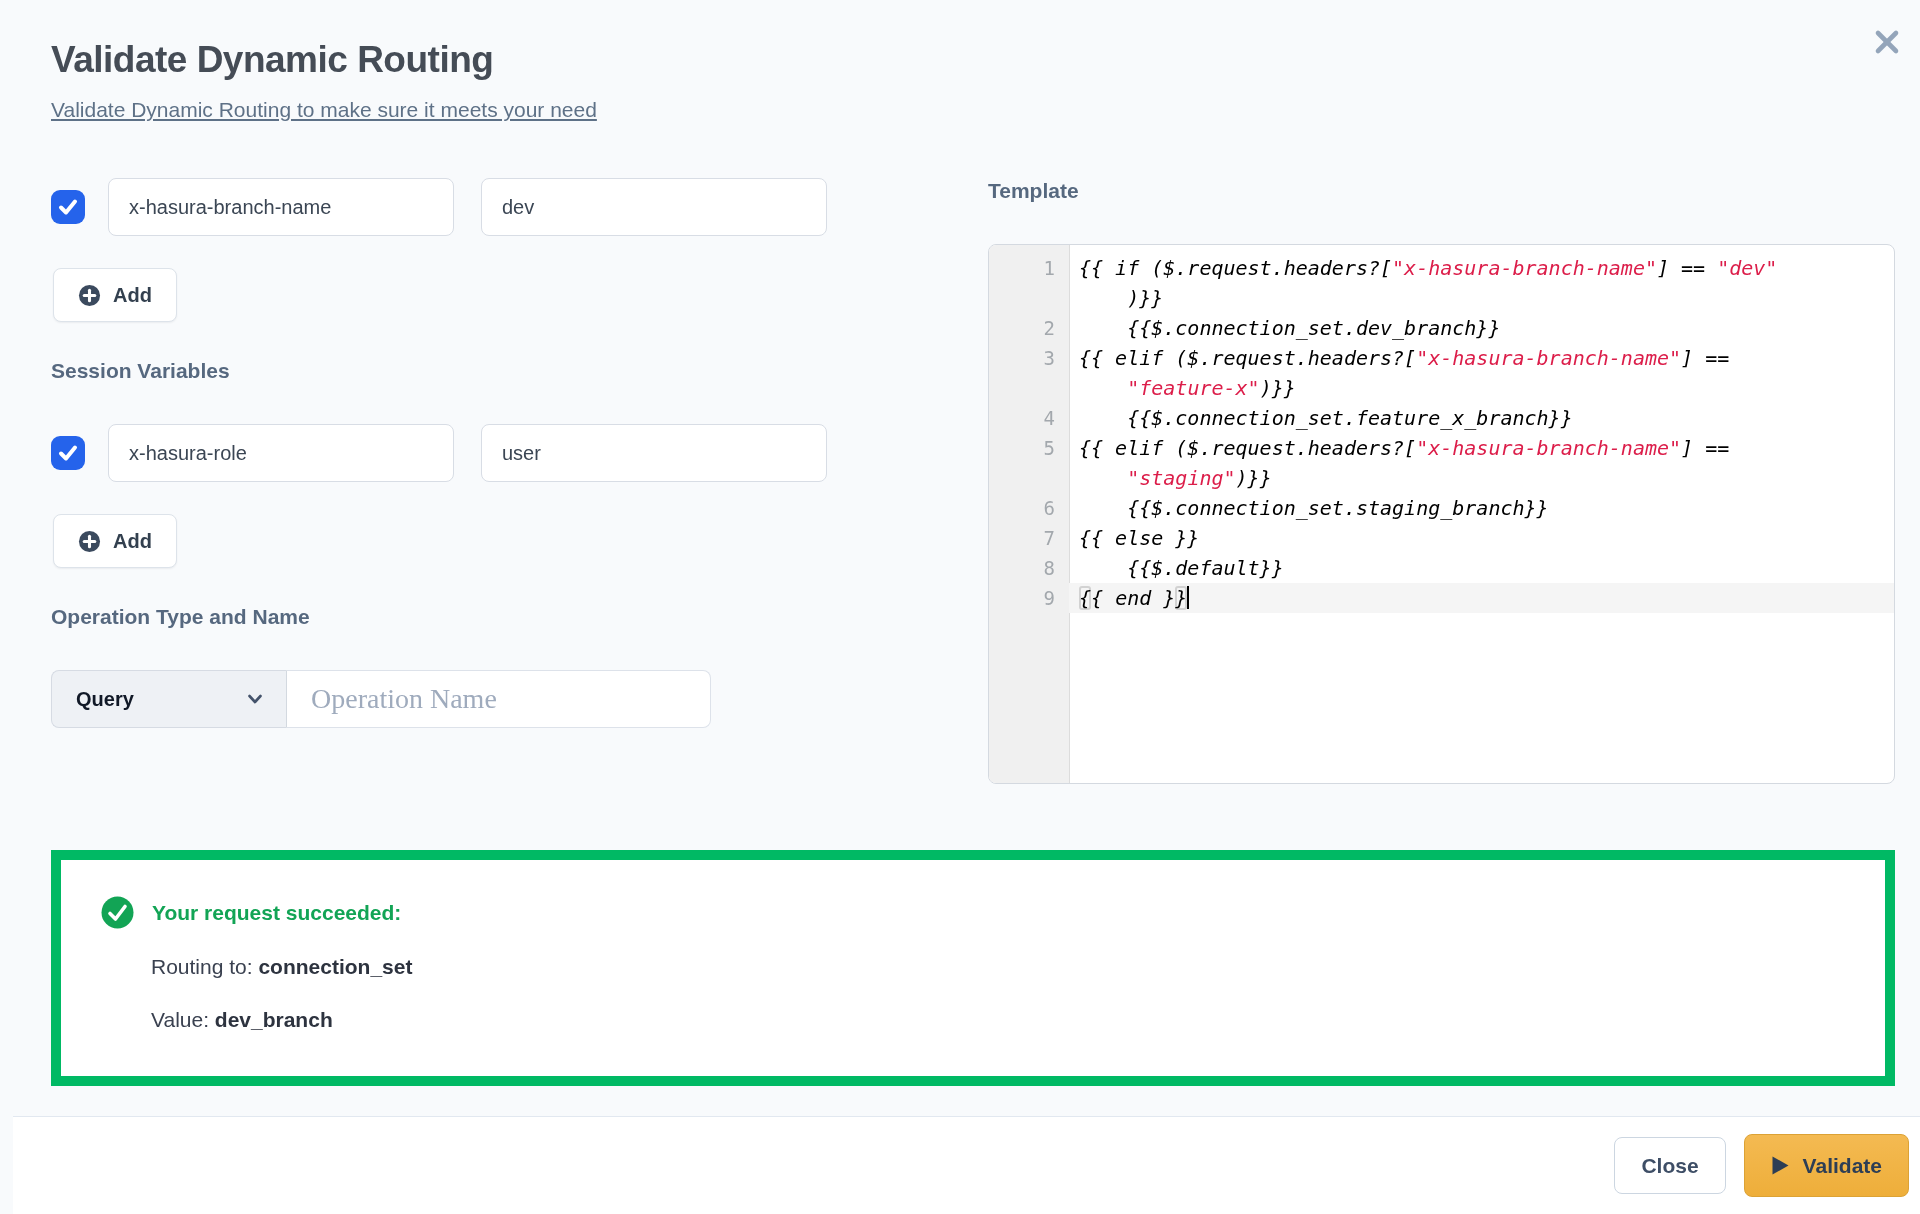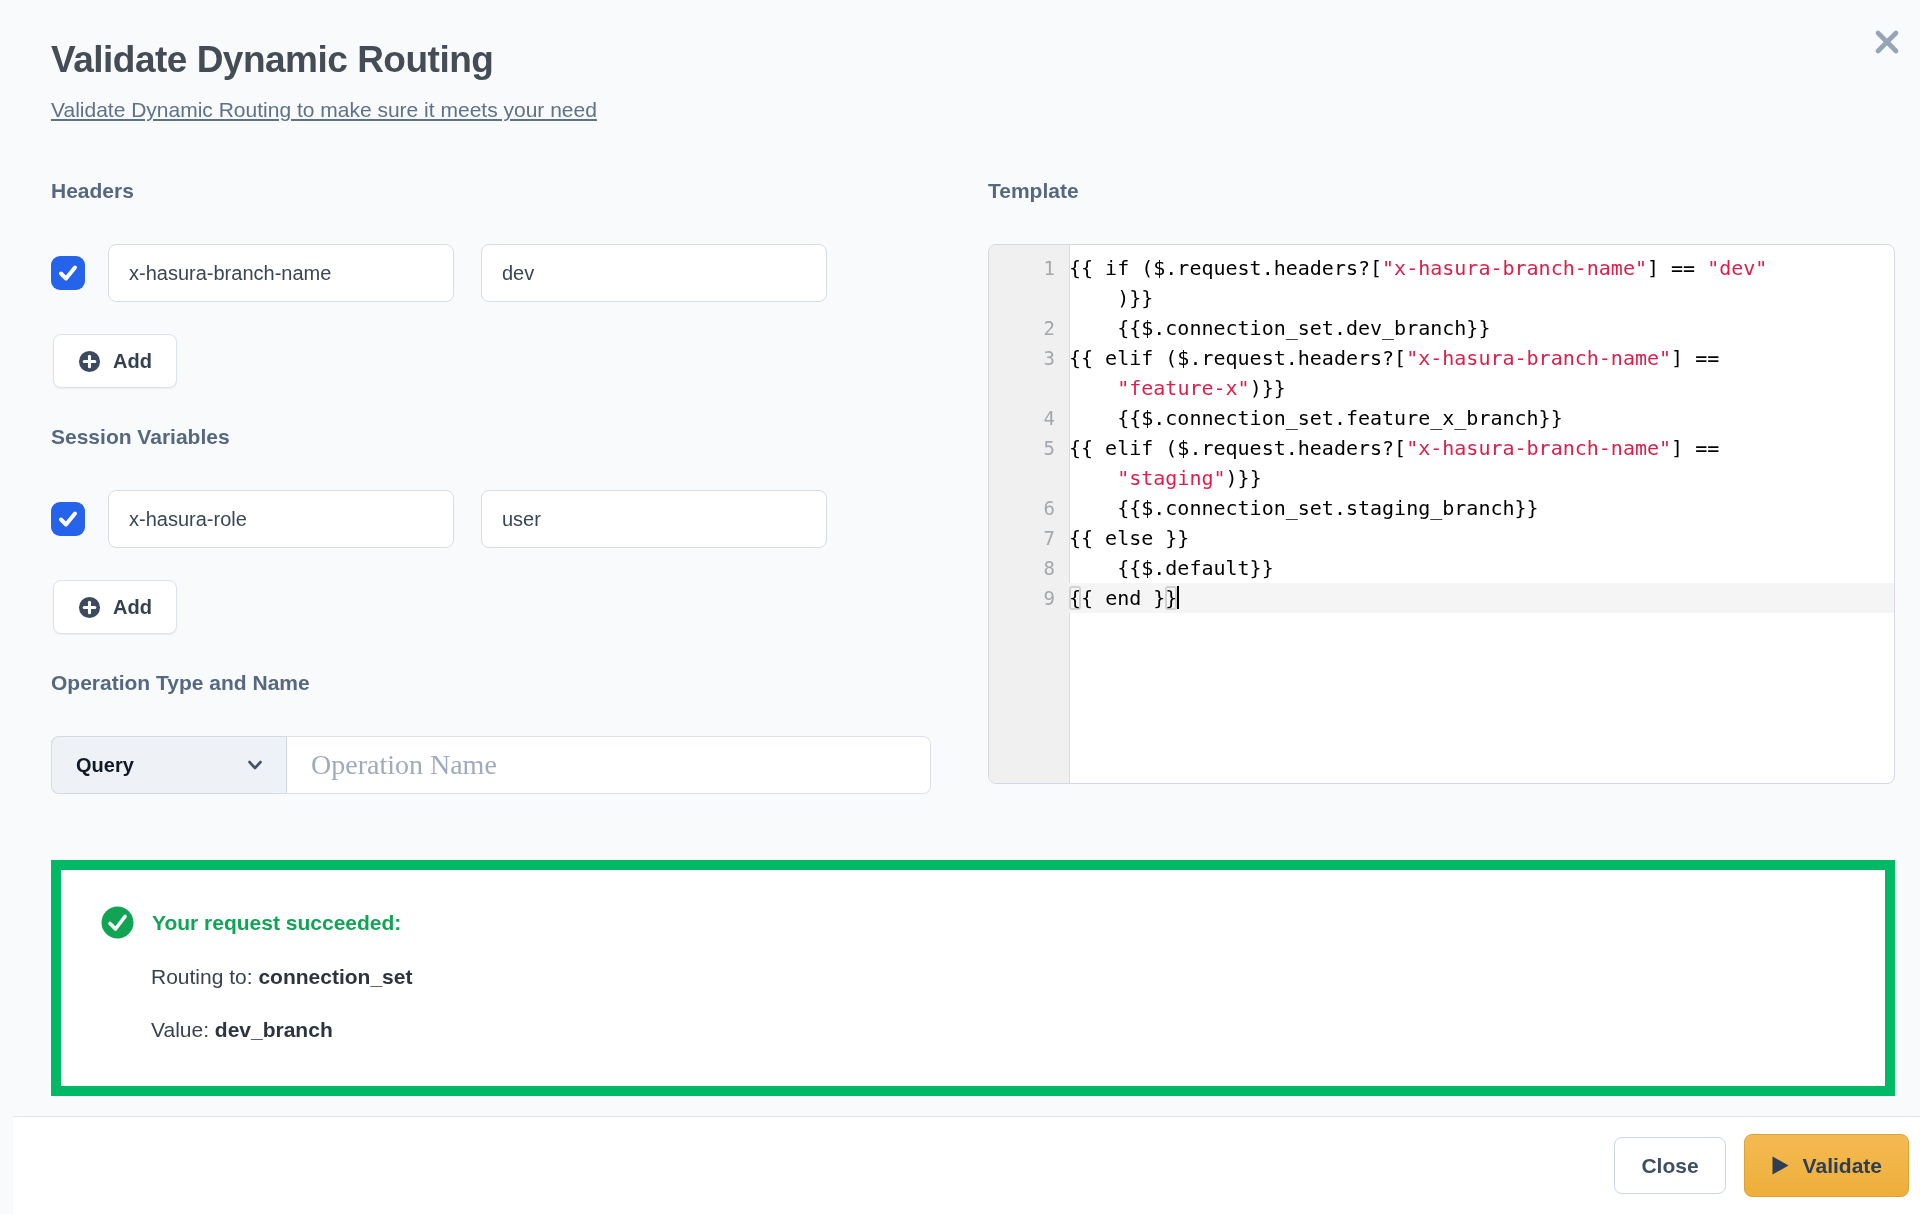--- a/index.html
+++ b/index.html
@@ -49,21 +49,21 @@
     border: 1px solid #dde3ea; border-radius: 8px;
     box-shadow: 0 1px 2px rgba(15,23,42,.06);
     display: inline-flex; align-items: center; gap: 12px; cursor: pointer;
     font-family: "Liberation Sans", sans-serif; font-size: 20px; font-weight: 700; color: #33404f;
     margin-left: 2px;
   }
   .section { margin-bottom: 36px; }
   .section.op { margin-bottom: 0; }
 
   
-  .op-group { display: flex; height: 58px; width: 880px; }
+  .op-group { display: flex; height: 58px; width: 660px; }
   .op-select {
     width: 236px; height: 58px; background: #eef1f5;
     border: 1px solid #d6dbe3; border-right: 1px solid #d3d9e0; border-radius: 8px 0 0 8px;
     display: flex; align-items: center; justify-content: space-between;
     padding: 0 20px 0 24px; cursor: pointer;
     font-size: 20px; font-weight: 700; color: #111927;
   }
   .op-name {
     flex: 1; height: 58px; background: #fff;
     border: 1px solid #dde2ea; border-left: none; border-radius: 0 8px 8px 0;
@@ -81,22 +81,22 @@
     content: ""; position: absolute; left: 0; top: 0; bottom: 0; width: 80px;
     background: #f0f0f0; border-right: 1px solid #dcdcdc;
   }
   .cm-rows { position: relative; padding-top: 8px; }
   .cm-row { display: flex; min-height: 30px; }
   .cm-gutter-cell {
     width: 80px; flex-shrink: 0; text-align: right; padding-right: 14px;
     font-family: "DejaVu Sans Mono", monospace; font-size: 19px; line-height: 30px; color: #a3a8ad;
   }
   .cm-code {
-    flex: 1; white-space: pre; padding-left: 0;
-    font-family: "DejaVu Sans Mono", monospace; font-size: 20px; line-height: 30px; color: #000;
+    flex: 1; white-space: pre; padding-left: 10px;
+    font-family: "DejaVu Sans Mono", monospace; font-size: 20px; line-height: 30px; color: #000; font-style: italic;
   }
   .cm-row.active .cm-code { background: #f5f5f5; }
   .t-c { color: #000000; }
   .t-s { color: #dc1e4a; }
   .t-m { color: #000000; box-shadow: inset 0 0 0 2px #d2d2d2; border-radius: 3px; }
   .cm-cursor { display: inline-block; width: 2px; height: 23px; background: #000; vertical-align: -4px; }
 
   
   .result-box {
     margin-top: 66px; border: 10px solid #00b964; background: #ffffff;
@@ -142,21 +142,20 @@
   <div class="content">
 
     <h1 class="title">Validate Dynamic Routing</h1>
     <p class="subtitle">Validate Dynamic Routing to make sure it meets your need</p>
 
     <div class="columns">
 
       <div class="left-col">
 
         <div class="section">
-          <div class="section-label">Headers</div>
           <div class="kv-row">
             <div class="checkbox">
               <svg width="24" height="24" viewBox="0 0 24 24">
                 <polyline points="5,12.5 10,17.5 19,6.5" fill="none" stroke="#ffffff" stroke-width="4" stroke-linecap="round" stroke-linejoin="round"></polyline>
               </svg>
             </div>
             <input class="text-input key" type="text" value="x-hasura-branch-name" style="">
             <input class="text-input val" type="text" value="dev" style="">
           </div>
           <button class="add-btn">

